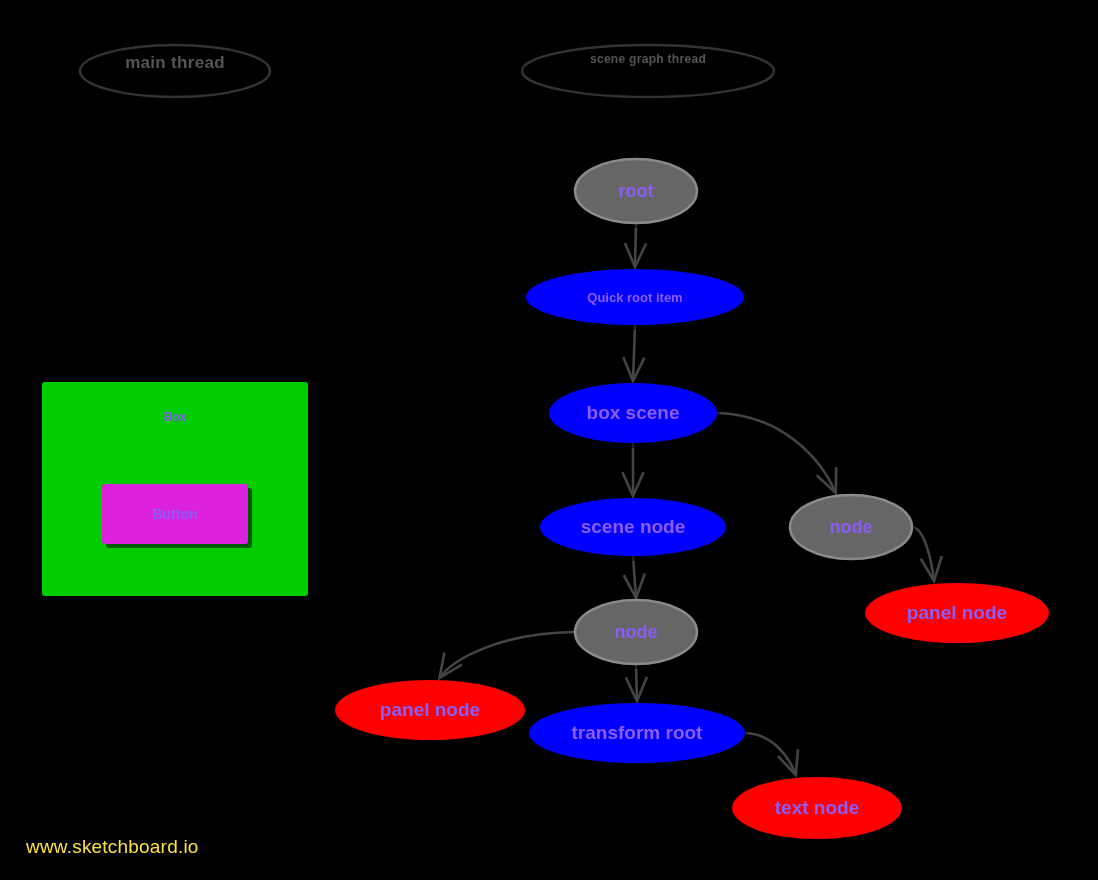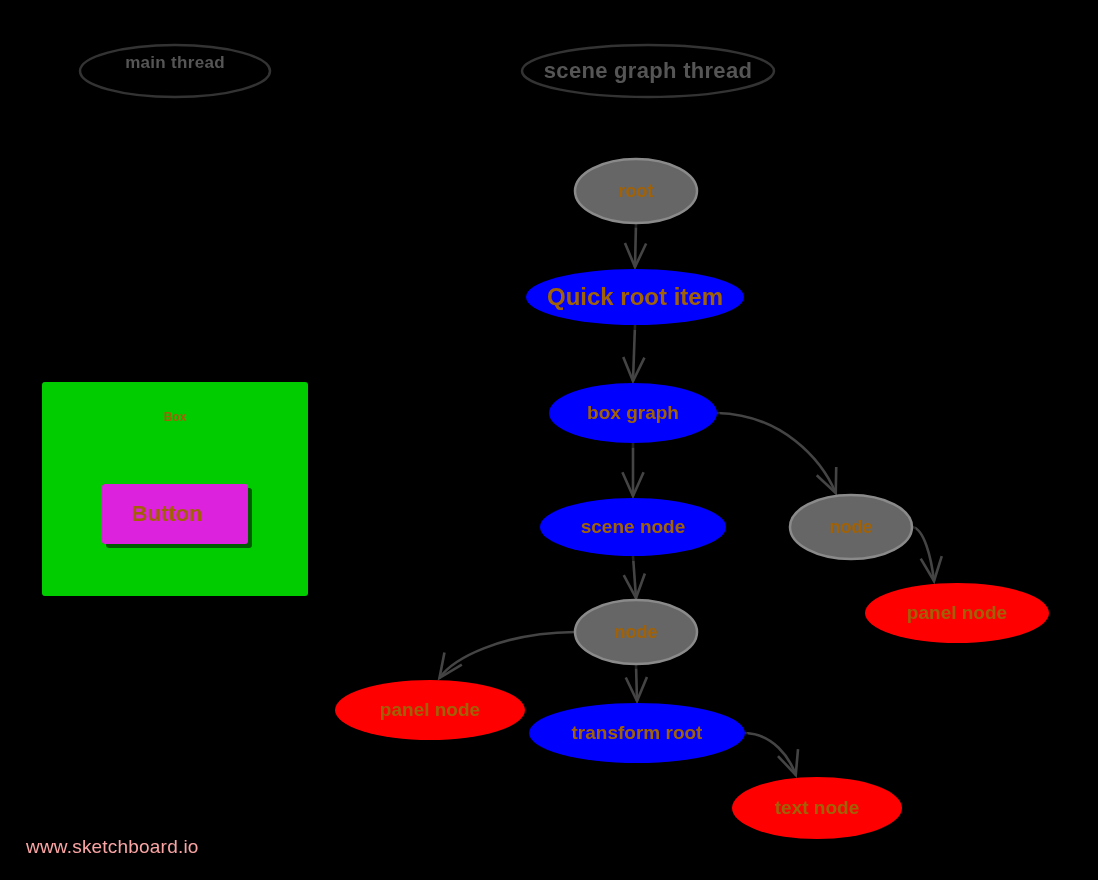--- a/index.html
+++ b/index.html
@@ -15,42 +15,42 @@
     font-family: "Liberation Sans", sans-serif;
   }
   #canvas {
     position: absolute;
     left: 0; top: 0;
     width: 1098px;
     height: 880px;
   }
   .node-label {
     position: absolute;
-    color: #a16207;
+    color: #8b5cf6;
     font-weight: bold;
     font-family: "Liberation Sans", sans-serif;
     white-space: nowrap;
     transform: translate(-50%, -50%);
     pointer-events: none;
   }
   .thread-label {
     position: absolute;
     color: #555555;
     font-weight: bold;
     font-family: "Liberation Sans", sans-serif;
     white-space: nowrap;
     transform: translate(-50%, -50%);
     letter-spacing: 0.3px;
     pointer-events: none;
   }
   .watermark {
     position: absolute;
     left: 26px;
     top: 836px;
-    color: #fca5a5;
+    color: #fde047;
     font-size: 19px;
     font-family: "Liberation Sans", sans-serif;
     letter-spacing: 0.2px;
   }
 </style>
 </head>
 <body>
 
 <svg id="canvas" viewBox="0 0 1098 880" xmlns="http://www.w3.org/2000/svg">
   <g id="edges-layer">
@@ -146,26 +146,26 @@
       </g>
       <g>
         <ellipse cx="821" cy="813" rx="85" ry="31" fill="#000000" opacity="0.5"></ellipse>
         <ellipse cx="817" cy="808" rx="85" ry="31" fill="#ff0000"></ellipse>
       </g>
     </g>
 </svg>
 
 <div id="labels-layer">
     <div class="node-label" style="left: 175px; top: 417px; font-size: 12px;">Box</div>
-    <div class="node-label" style="left: 167px; top: 514px; font-size: 22px;">Button</div>
+    <div class="node-label" style="left: 175px; top: 514px; font-size: 14px;">Button</div>
     <div class="thread-label" style="left: 175px; top: 63px; font-size: 17px;">main thread</div>
-    <div class="thread-label" style="left: 648px; top: 71px; font-size: 22px;">scene graph thread</div>
+    <div class="thread-label" style="left: 648px; top: 59px; font-size: 12px;">scene graph thread</div>
     <div class="node-label" style="left: 636px; top: 191px; font-size: 18px;">root</div>
-    <div class="node-label" style="left: 635px; top: 297px; font-size: 24px;">Quick root item</div>
-    <div class="node-label" style="left: 633px; top: 413px; font-size: 19px;">box graph</div>
+    <div class="node-label" style="left: 635px; top: 297px; font-size: 13px;">Quick root item</div>
+    <div class="node-label" style="left: 633px; top: 413px; font-size: 19px;">box scene</div>
     <div class="node-label" style="left: 633px; top: 527px; font-size: 19px;">scene node</div>
     <div class="node-label" style="left: 851px; top: 527px; font-size: 18px;">node</div>
     <div class="node-label" style="left: 957px; top: 613px; font-size: 19px;">panel node</div>
     <div class="node-label" style="left: 636px; top: 632px; font-size: 18px;">node</div>
     <div class="node-label" style="left: 430px; top: 710px; font-size: 19px;">panel node</div>
     <div class="node-label" style="left: 637px; top: 733px; font-size: 19px;">transform root</div>
     <div class="node-label" style="left: 817px; top: 808px; font-size: 19px; text-align: right;">text node</div>
   </div>
 
 <div class="watermark">www.sketchboard.io</div>

